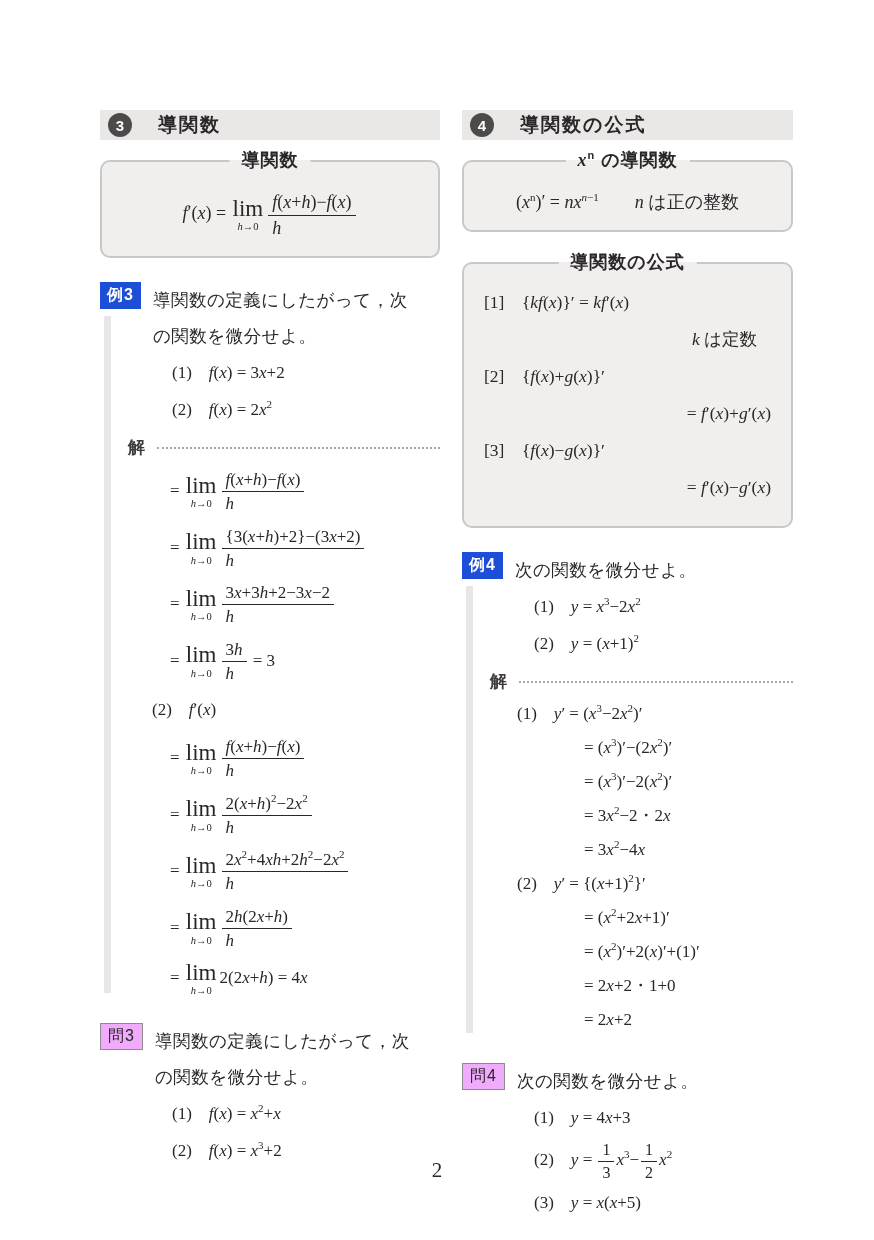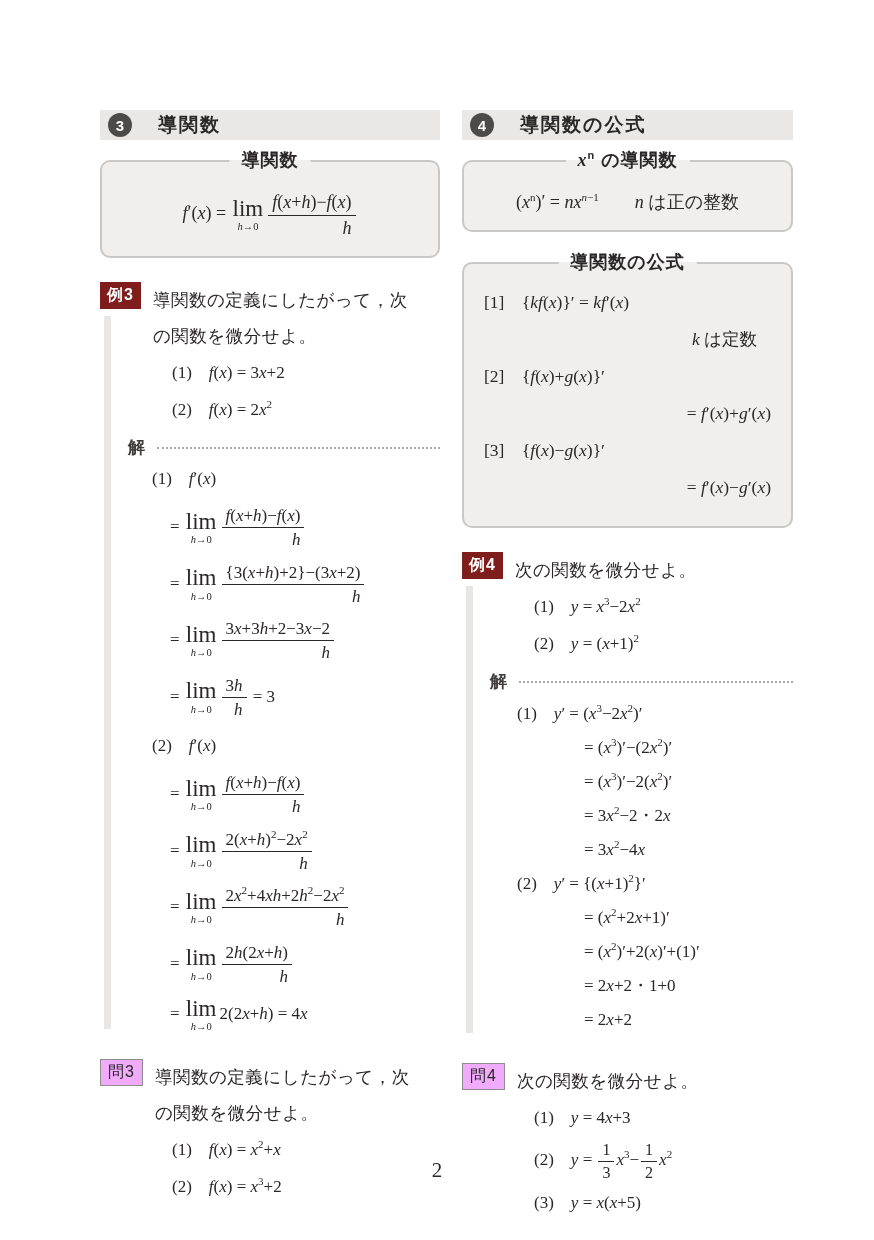--- a/index.html
+++ b/index.html
@@ -21,32 +21,32 @@
   .box-title{position:absolute;top:-14px;left:50%;transform:translateX(-50%);padding:0 12px;font-weight:bold;
              font-size:18px;letter-spacing:1px;white-space:nowrap;
              background:linear-gradient(#ffffff 50%,#f0efee 50%);}
   .box-title .mi{font-weight:bold;}
 
   
   .m{font-family:"Liberation Serif","DejaVu Serif",serif;font-size:17px;}
   .mjp{font-size:17px;}
   .mi{font-family:"Liberation Serif","DejaVu Serif",serif;font-style:italic;}
   sup{font-size:11px;line-height:0;}
-  .frac{display:inline-block;vertical-align:middle;text-align:right;margin:0 2px;}
+  .frac{display:inline-block;vertical-align:middle;text-align:left;margin:0 2px;}
   .frac .fn,.frac .fd{display:block;padding:1px 4px;line-height:1.25;}
   .frac .fd{border-top:1.5px solid #2b2728;}
   .lim{display:inline-flex;flex-direction:column;align-items:center;vertical-align:middle;margin:0 3px 0 2px;}
   .lim .lt{font-size:23px;line-height:1.05;}
   .lim .lb{font-size:10.5px;line-height:1;margin-top:1px;}
 
   
   .example{position:relative;margin-top:24px;}
   .vbar{position:absolute;left:4px;top:34px;bottom:4px;width:7px;background:#e8e7e6;}
   .ex-head{display:flex;align-items:flex-start;}
-  .badge-dark{display:inline-block;background:#7f1d1d;color:#fff;font-weight:bold;font-size:16px;
+  .badge-dark{display:inline-block;background:#1d4ed8;color:#fff;font-weight:bold;font-size:16px;
               padding:3px 7px;letter-spacing:1px;white-space:nowrap;}
   .badge-light{display:inline-block;background:#f0abfc;border:1.5px solid #8f8d8c;color:#2b2728;
                font-weight:500;font-size:16px;padding:2px 7px;letter-spacing:1px;white-space:nowrap;}
   .prompt{margin-left:12px;font-size:17.5px;line-height:36px;letter-spacing:0.5px;}
   .item{margin-left:72px;line-height:37px;}
   .item .frac .fn,.item .frac .fd{line-height:1.2;font-size:16px;}
 
   .sol-sep{display:flex;align-items:center;margin:8px 0 4px;}
   .sol-label{margin-left:28px;font-weight:bold;font-size:17px;color:#403c3c;}
   .dots{flex:1;margin-left:12px;height:0;border-bottom:2px dotted #a9a8a7;}
@@ -98,21 +98,20 @@
           <div>導関数の定義にしたがって，次</div>
           <div>の関数を微分せよ。</div>
         </div>
       </div>
       <div class="m item">(1)　<span class="mi">f</span>(<span class="mi">x</span>) = 3<span class="mi">x</span>+2</div>
       <div class="m item">(2)　<span class="mi">f</span>(<span class="mi">x</span>) = 2<span class="mi">x</span><sup>2</sup></div>
       <div class="sol-sep">
         <span class="sol-label">解</span>
         <span class="dots"></span>
       </div>
-      <div class="m hrow">(1)　<span class="mi">f</span>′(<span class="mi">x</span>)</div>
       <div class="m frow">= <span class="lim">
             <span class="lt">lim</span>
             <span class="lb"><span class="mi">h</span>→0</span>
           </span><span class="frac"><span class="fn"><span class="mi">f</span>(<span class="mi">x</span>+<span class="mi">h</span>)−<span class="mi">f</span>(<span class="mi">x</span>)</span><span class="fd"><span class="mi">h</span></span></span></div>
       <div class="m frow">= <span class="lim">
             <span class="lt">lim</span>
             <span class="lb"><span class="mi">h</span>→0</span>
           </span><span class="frac"><span class="fn">{3(<span class="mi">x</span>+<span class="mi">h</span>)+2}−(3<span class="mi">x</span>+2)</span><span class="fd"><span class="mi">h</span></span></span></div>
       <div class="m frow">= <span class="lim">
             <span class="lt">lim</span>

